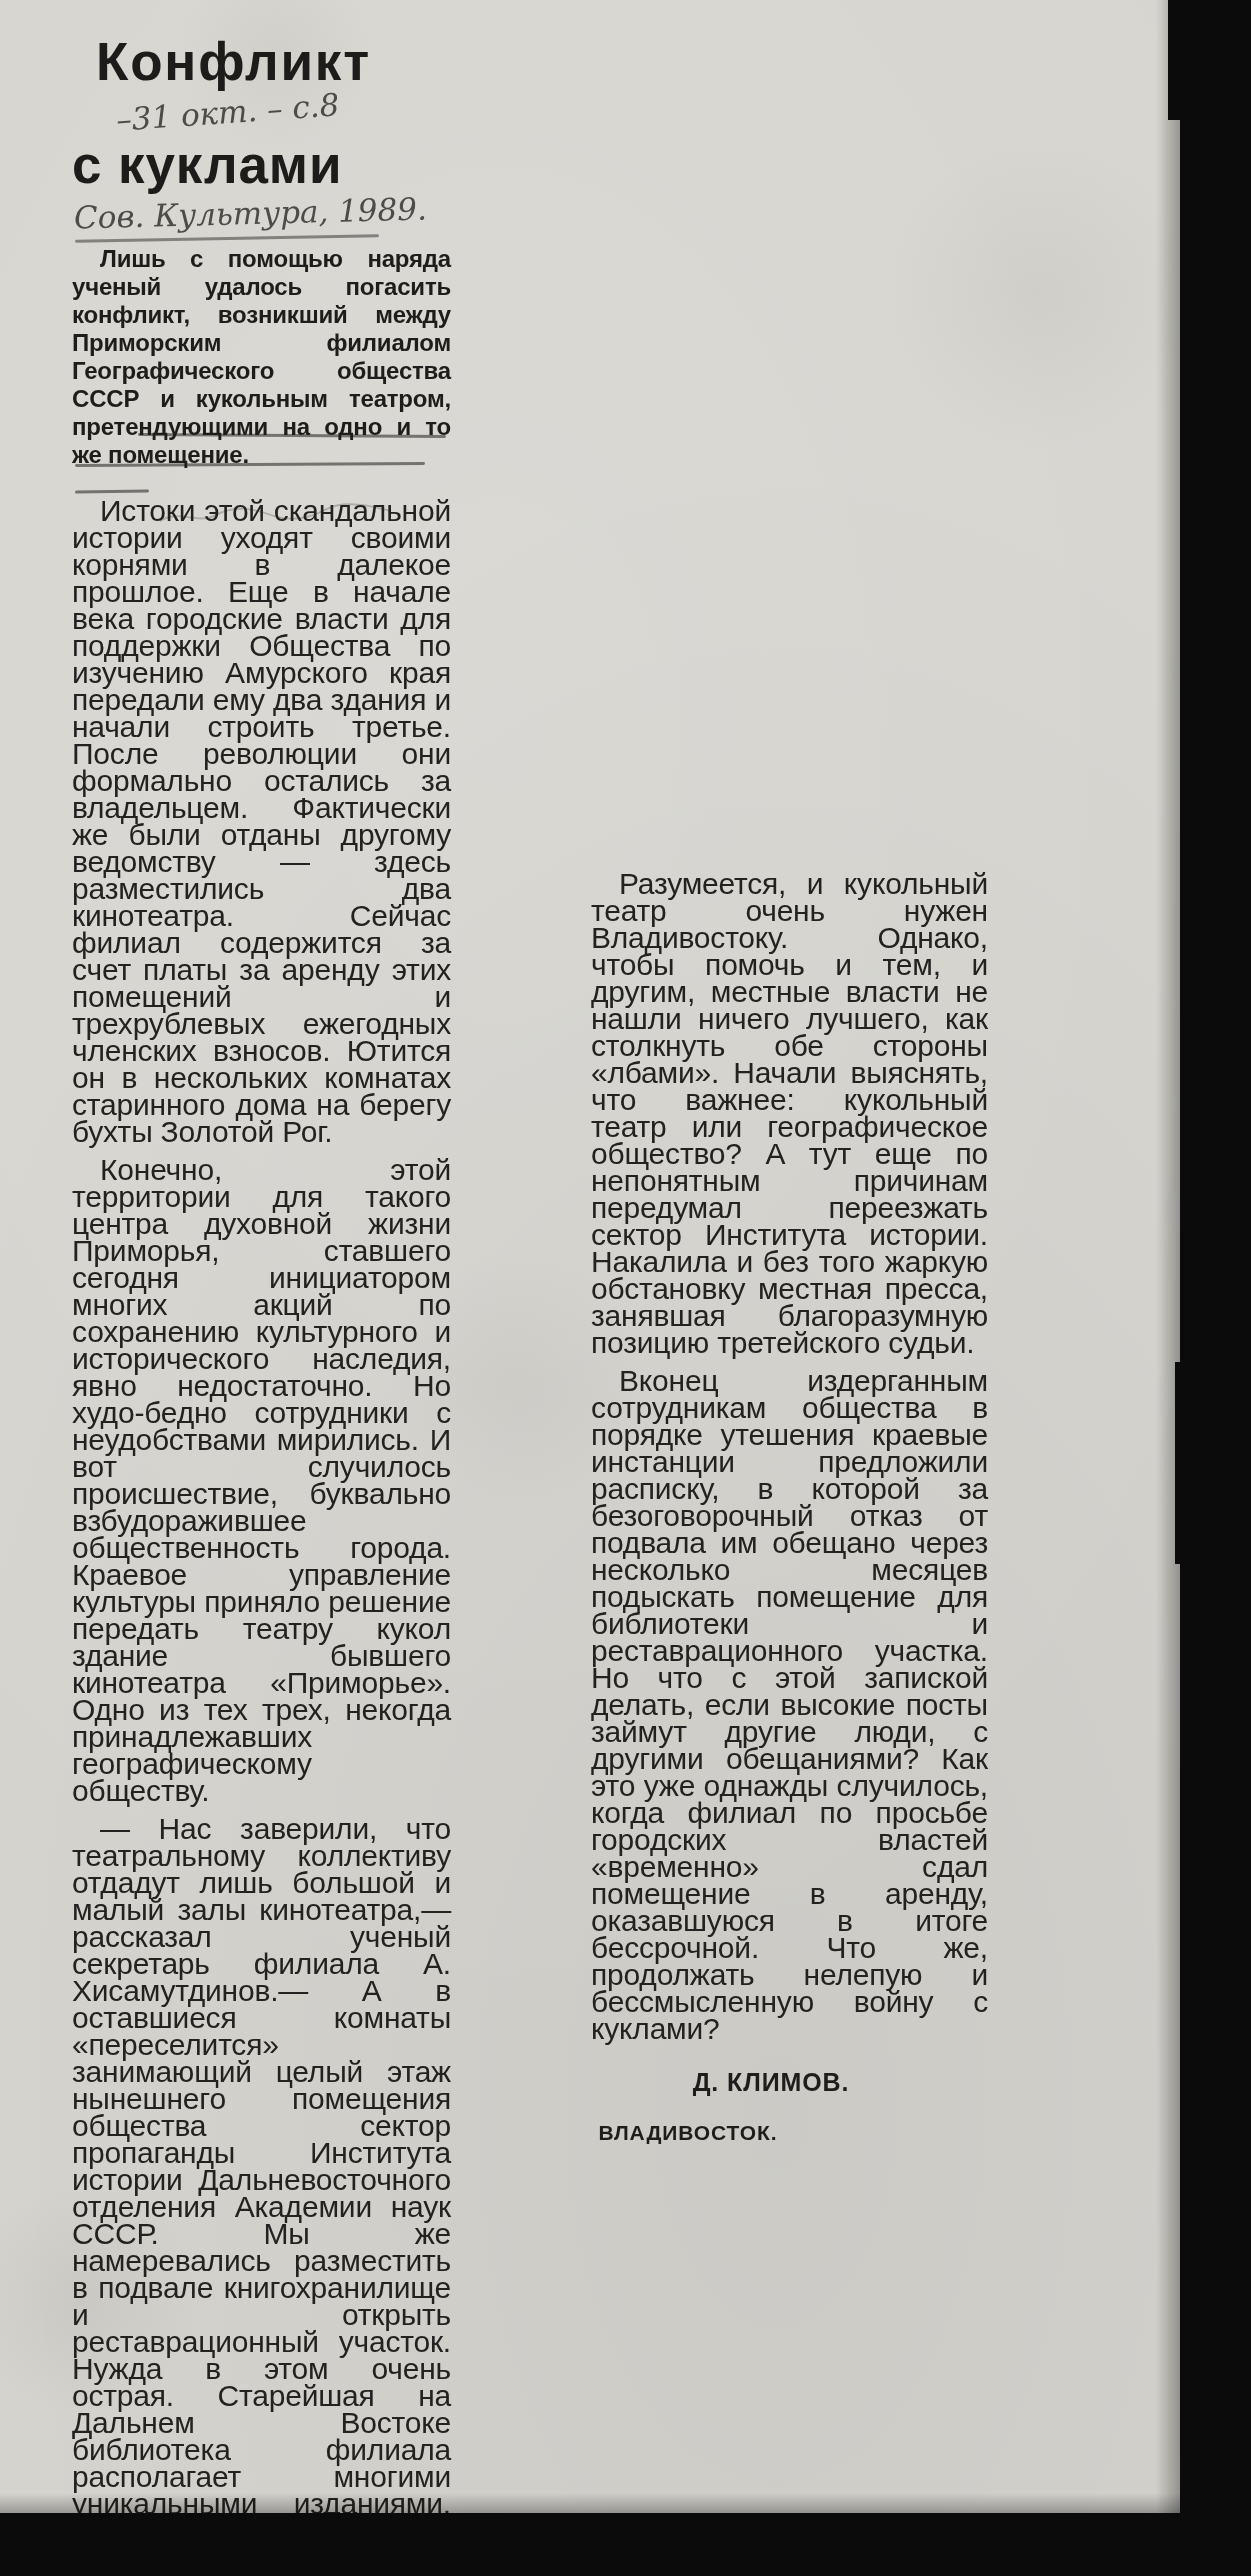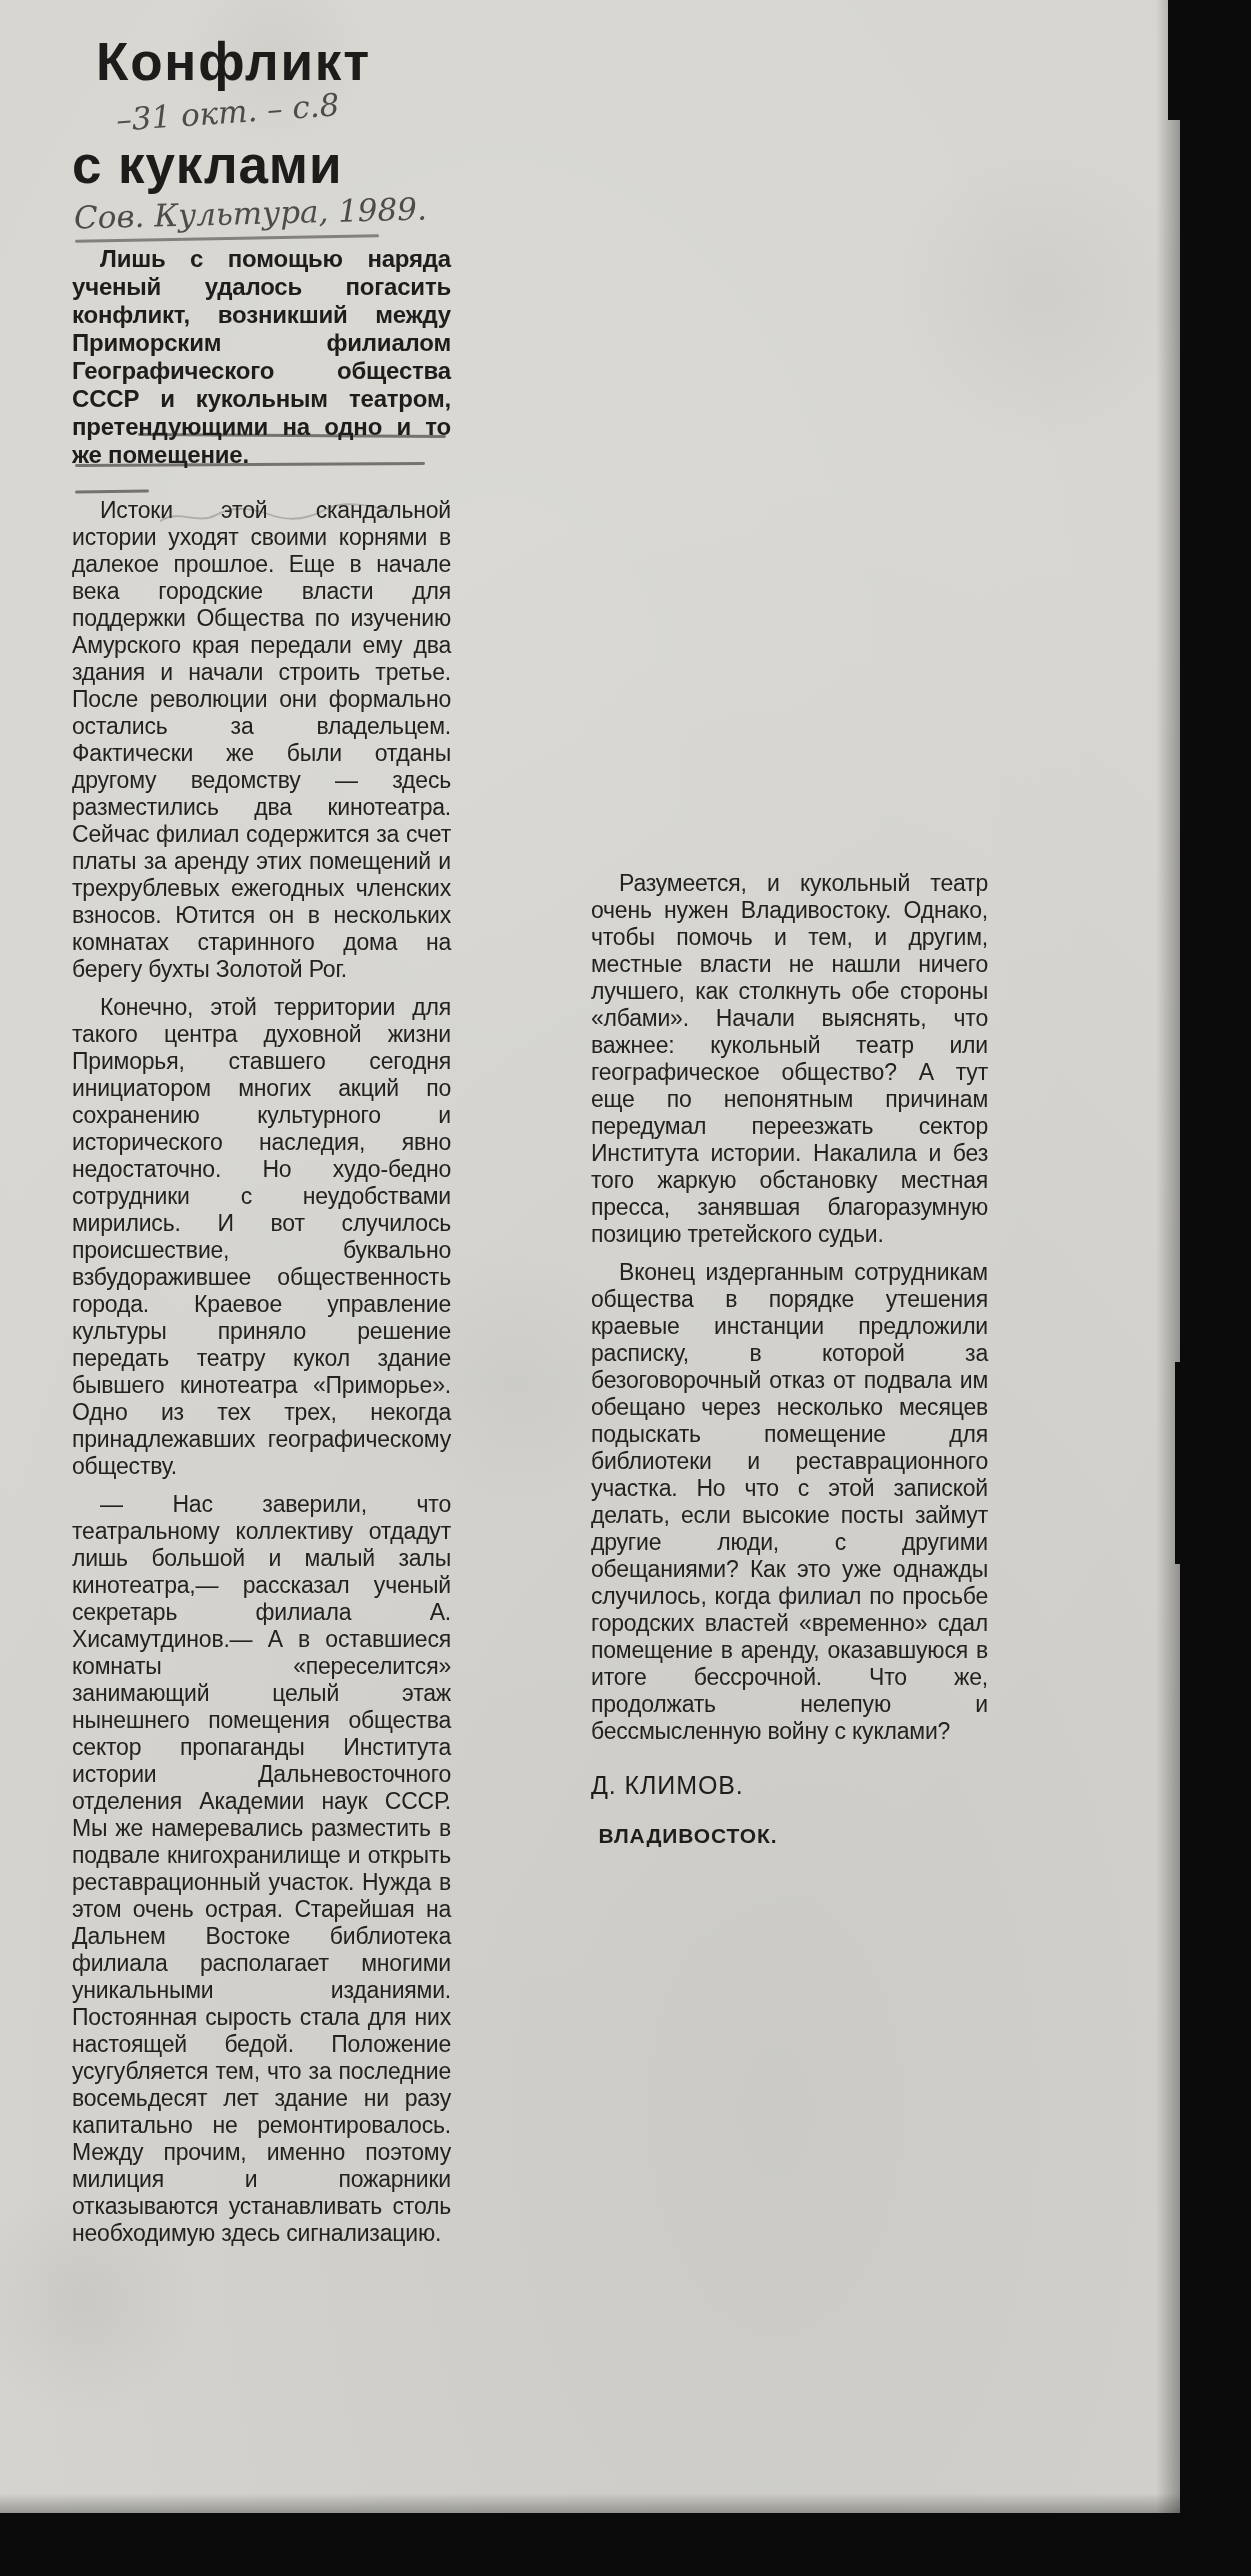--- a/index.html
+++ b/index.html
@@ -73,38 +73,38 @@
   }
 
   
   .col { position: absolute; text-align: justify; }
   .col-left  { left: 72px;  top: 245px; width: 379px; }
   .col-right { left: 591px; top: 870px; width: 397px; }
 
   .col p {
     margin: 0; padding: 0;
     text-indent: 28px;
-    font-size: 23px; line-height: 27px;
+    font-size: 30px; line-height: 27px;
     letter-spacing: -0.2px;
     color: #232220;
   }
   .col p + p { margin-top: 11px; }
 
   .lead {
     font-weight: 700;
     font-size: 24px !important;
     line-height: 28px !important;
     margin-bottom: 28px !important;
     color: #1e1d1b !important;
   }
 
   .byline {
     margin-top: 26px;
-    text-align: left; padding-right: 37px;
-    font-weight: 400; font-size: 25px; letter-spacing: 0.9px; color: #1e1d1b;
+    text-align: center; padding-right: 37px;
+    font-weight: 700; font-size: 25px; letter-spacing: 0.9px; color: #1e1d1b;
   }
   .dateline {
     margin-top: 24px;
     text-align: left; padding-left: 7.4px;
     font-weight: 700; font-size: 21px; letter-spacing: 0.9px; color: #1e1d1b;
   }
 </style>
 </head>
 <body>
 

